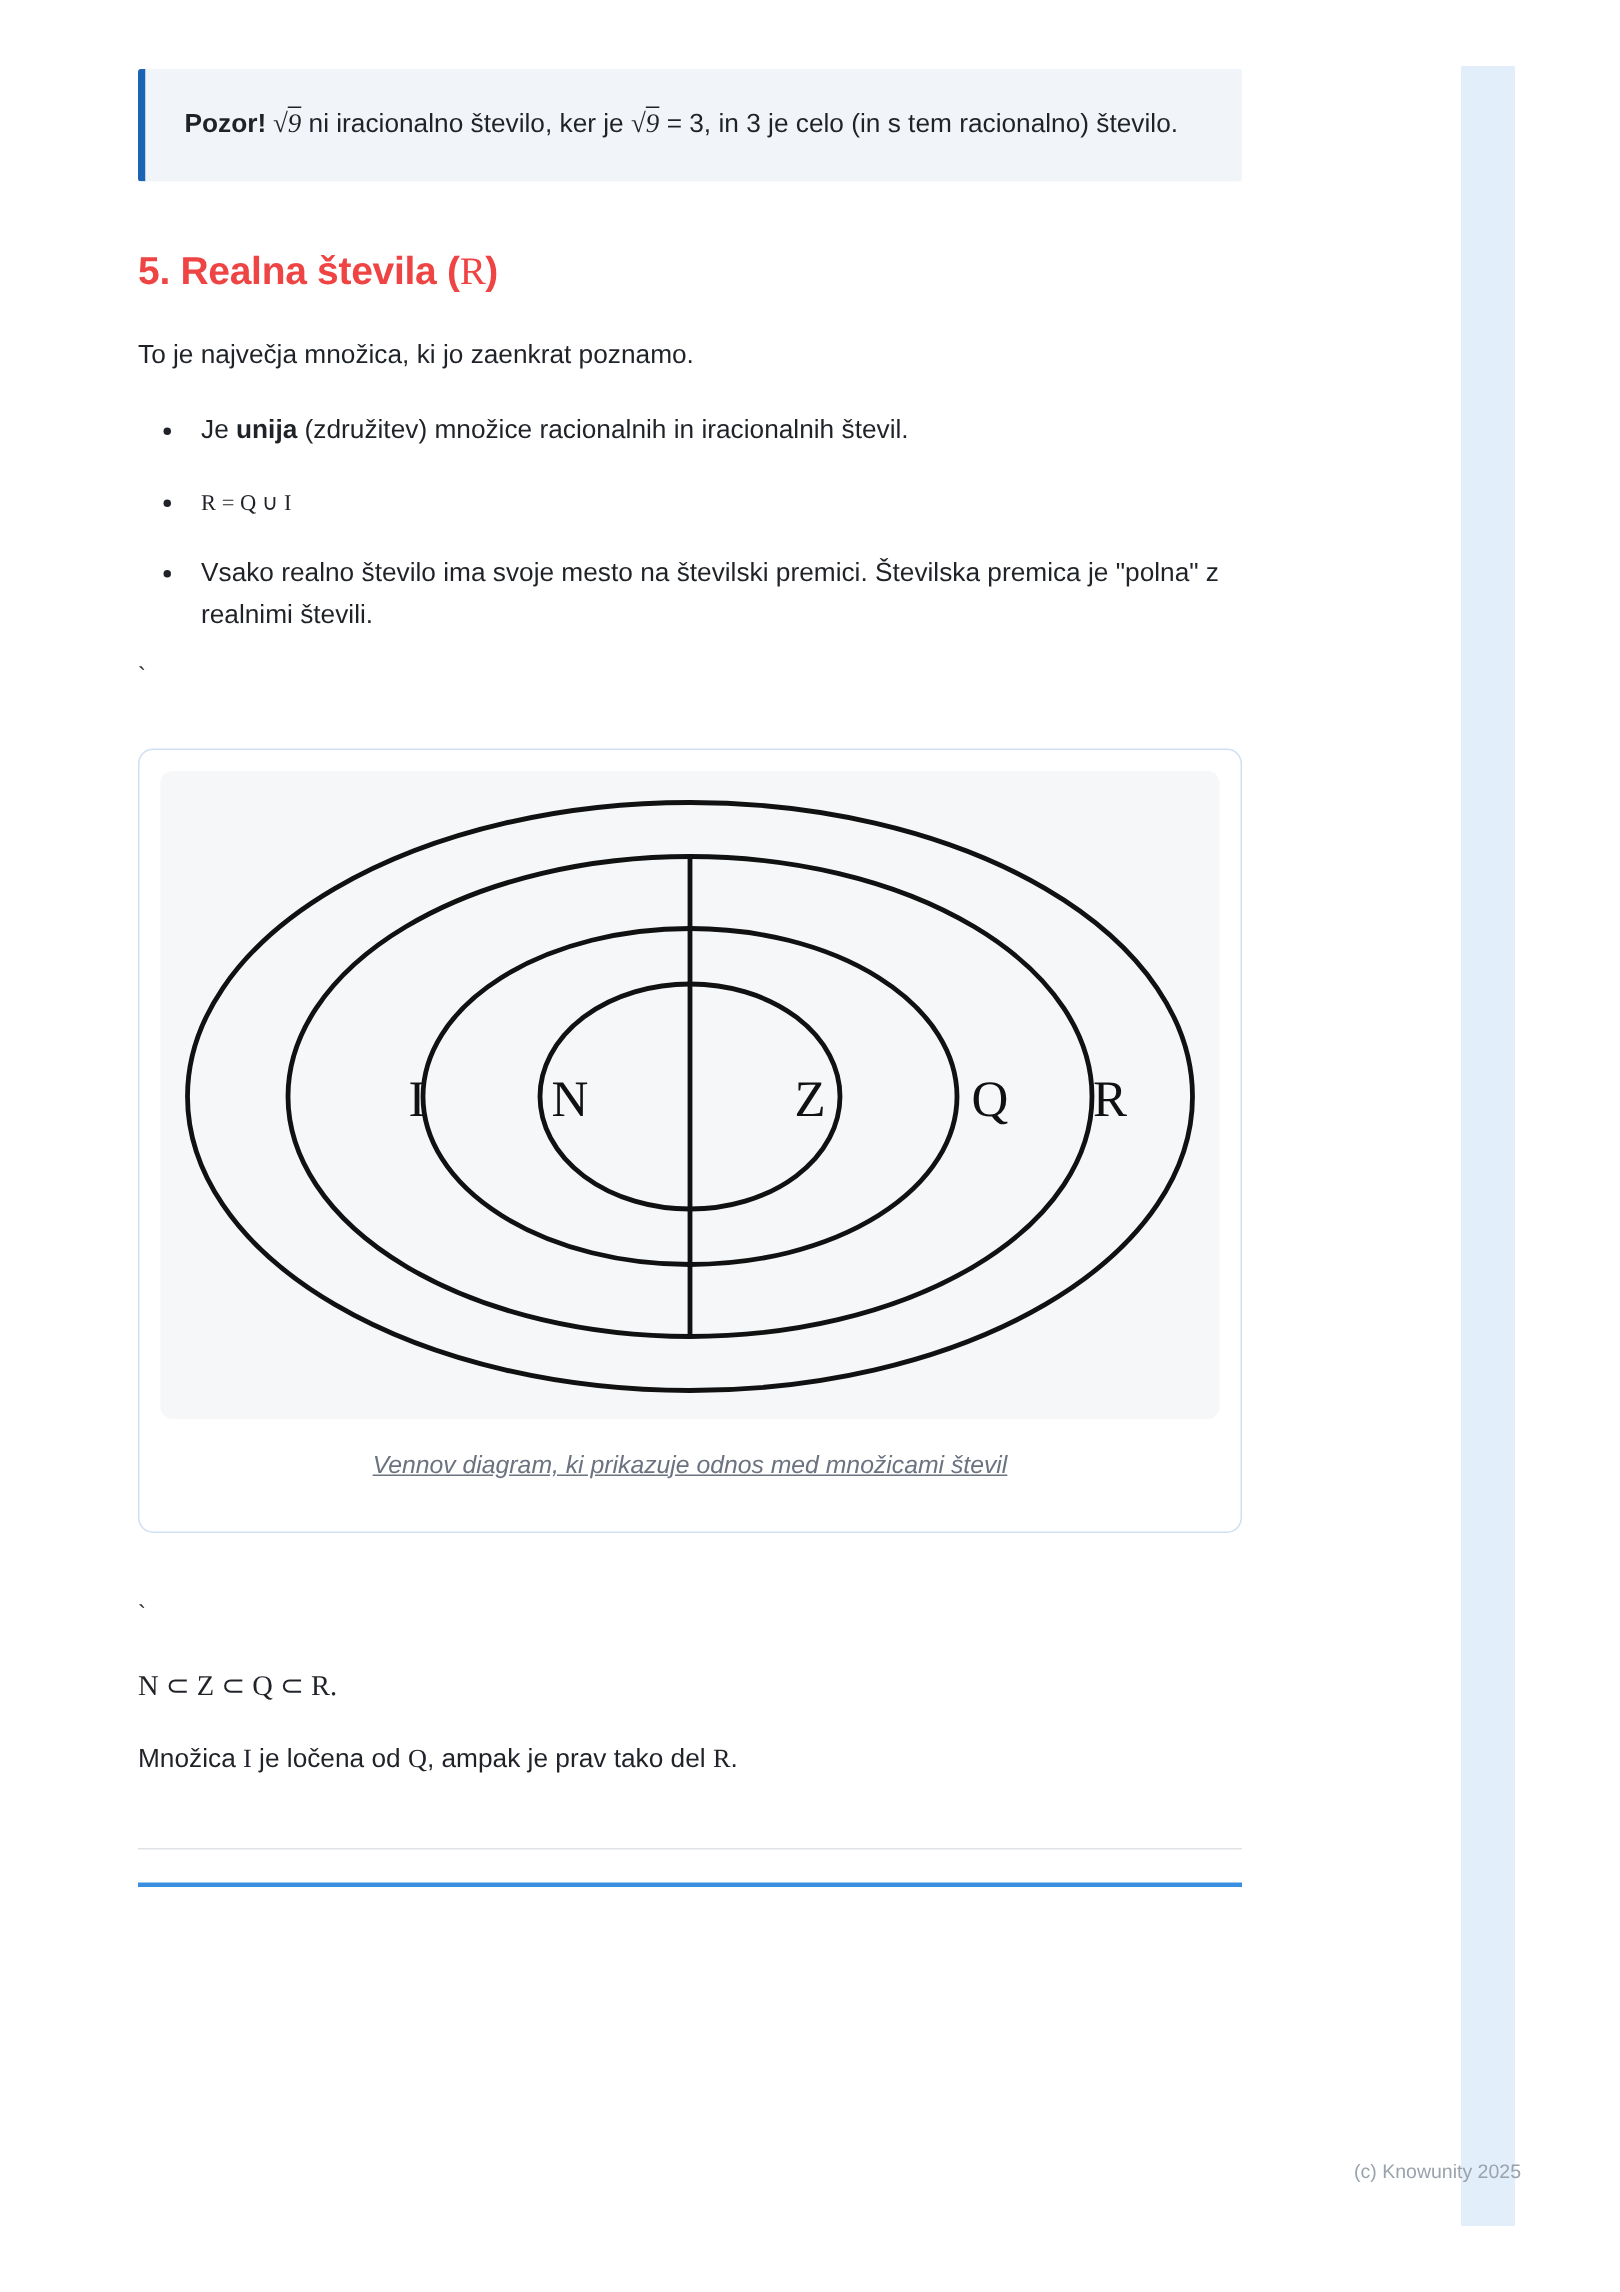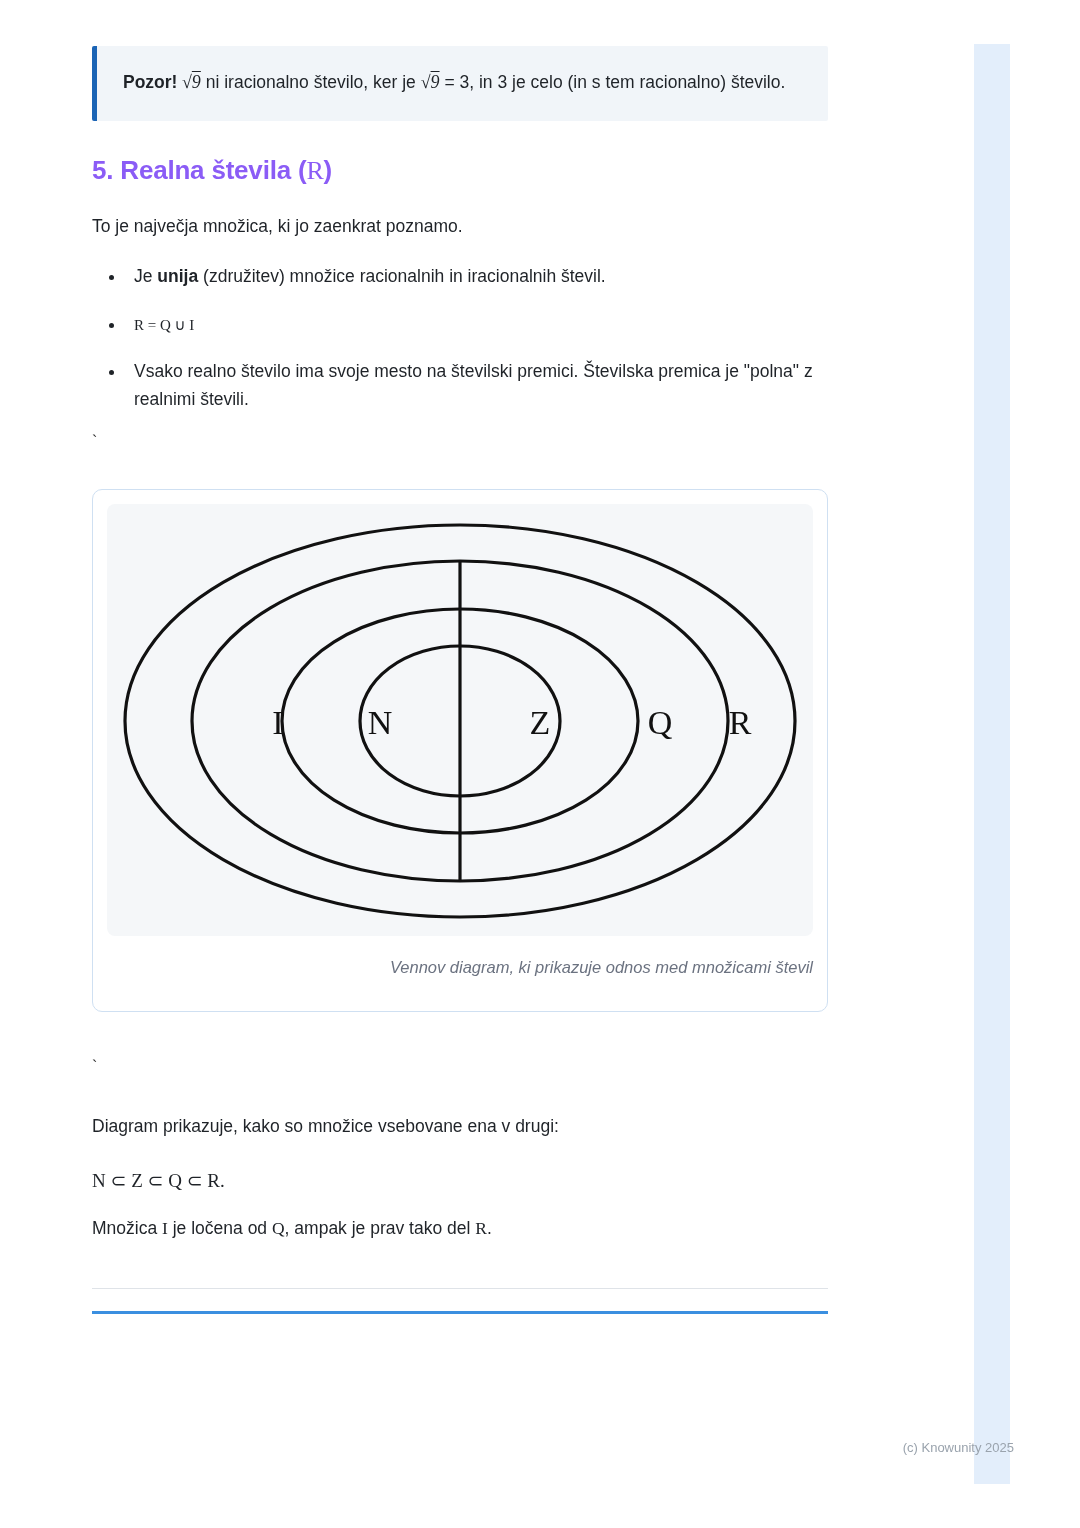--- a/index.html
+++ b/index.html
@@ -68,24 +68,24 @@
   .callout b { font-weight: bold; }
   .sqrt {
     font-family: "Liberation Serif", serif;
     font-style: italic;
     font-size: 18px;
   }
   .sqrt .radic { font-style: normal; }
   .ser { font-family: "Liberation Serif", serif; }
 
   h2.section-title {
-    color: #8b5cf6;
+    color: #ef4444;
     font-size: 26px;
     font-weight: bold;
-    margin: 34px 0 0 0;
+    margin: 44px 0 0 0;
     letter-spacing: -0.2px;
   }
   h2.section-title .mathR {
     font-family: "Liberation Serif", serif;
     font-weight: normal;
   }
 
   p.body {
     font-size: 17.5px;
     line-height: 1.6;
@@ -127,25 +127,26 @@
     padding: 14px;
   }
   .figure-inner {
     background: #f5f7f9;
     border-radius: 8px;
     padding: 12px 0 10px 0;
     display: flex;
     justify-content: center;
   }
   .figure-caption {
-    text-align: right;
+    text-align: center;
     font-style: italic;
     color: #6b7280;
     font-size: 16.5px;
     margin: 22px 0 20px 0;
+    text-decoration: underline;
   }
 
   .venn-label {
     font-family: "Liberation Serif", serif;
     font-size: 34px;
     fill: #111111;
   }
 
   p.after {
     font-size: 17.5px;
@@ -235,21 +236,20 @@
           <text class="venn-label" x="425" y="218" text-anchor="middle">Z</text>
           <text class="venn-label" x="545" y="218" text-anchor="middle">Q</text>
           <text class="venn-label" x="625" y="218" text-anchor="middle">R</text>
         </svg>
       </div>
       <div class="figure-caption">Vennov diagram, ki prikazuje odnos med množicami števil</div>
     </div>
 
     <p class="backtick" style="margin-top:46px;">`</p>
 
-    <p class="after" style="margin-top:38px;">Diagram prikazuje, kako so množice vsebovane ena v drugi:</p>
 
     <p class="formula">N ⊂ Z ⊂ Q ⊂ R.</p>
 
     <p class="note"><span>Množica </span><span class="ser">I</span><span> je ločena od </span><span class="ser">Q</span><span>, ampak je prav tako del </span><span class="ser">R</span><span>.</span></p>
 
     <hr class="div">
 
     <div class="blue-rule"></div>
 
   </div>

